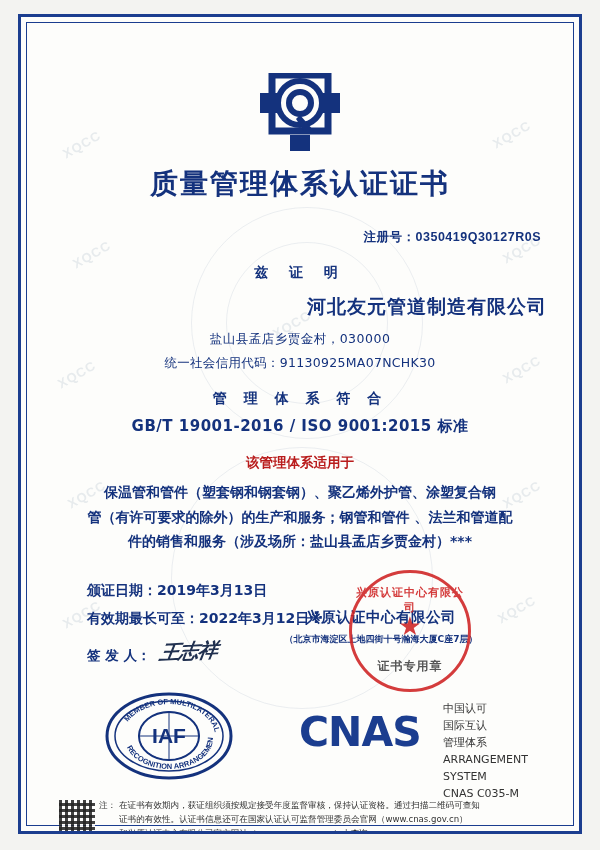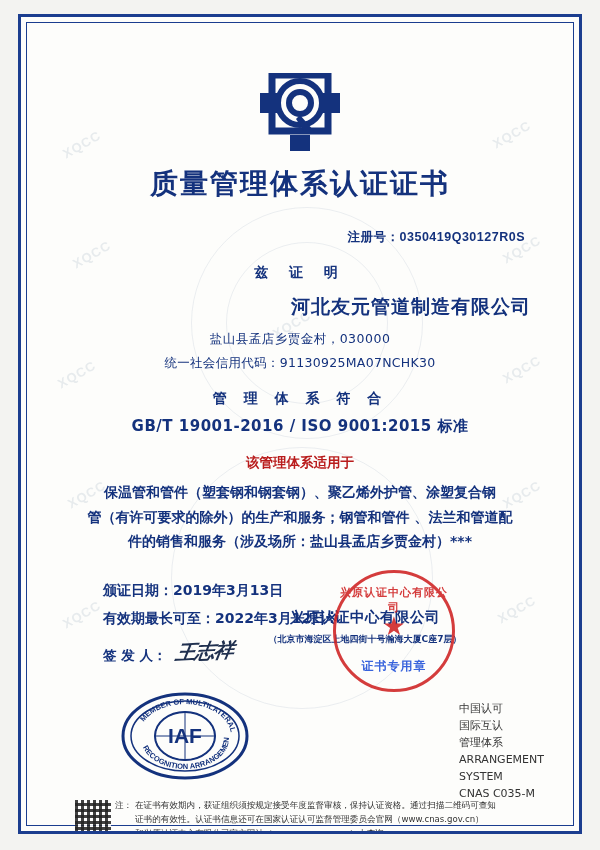--- a/index.html
+++ b/index.html
@@ -58,21 +58,21 @@
     white-space: nowrap;
   }
   .wm-ring {
     position: absolute;
     border: 1px solid rgba(120,140,170,0.14);
     border-radius: 50%;
   }
   .content {
     position: relative;
     z-index: 3;
-    padding: 0 48px;
+    padding: 0 32px;
   }
   
   .logo-wrap {
     text-align: center;
     padding-top: 56px;
     height: 86px;
   }
   .logo {
     display: inline-block;
   }
@@ -258,21 +258,21 @@
   }
   .seal-bottom {
     position: absolute;
     left: 0;
     right: 0;
     bottom: 14px;
     text-align: center;
     font-family: "DejaVu Sans", sans-serif;
     font-size: 12px;
     font-weight: bold;
-    color: #1d4ed8;
+    color: #404040;
     letter-spacing: 1px;
   }
   
   .accred {
     position: relative;
     margin-top: 6px;
     height: 100px;
   }
   .iaf {
     position: absolute;
@@ -430,20 +430,21 @@
           <path id="arcTop" d="M18 44 a46 32 0 0 1 92 0" fill="none"></path>
           <path id="arcBot" d="M20 46 a44 31 0 0 0 88 0" fill="none"></path>
           <text font-family="Liberation Sans, sans-serif" font-size="7.5" font-weight="bold" fill="#14327d">
             <textPath href="#arcTop" startOffset="12%">MEMBER OF MULTILATERAL</textPath>
           </text>
           <text font-family="Liberation Sans, sans-serif" font-size="7.5" font-weight="bold" fill="#14327d">
             <textPath href="#arcBot" startOffset="8%">RECOGNITION ARRANGEMENT</textPath>
           </text>
         </svg>
 
+        <div class="cnas">CNAS</div>
 
         <div class="cnas-text">
           <div>中国认可</div>
           <div>国际互认</div>
           <div>管理体系</div>
           <div>ARRANGEMENT SYSTEM</div>
           <div>CNAS C035-M</div>
         </div>
       </div>
 

